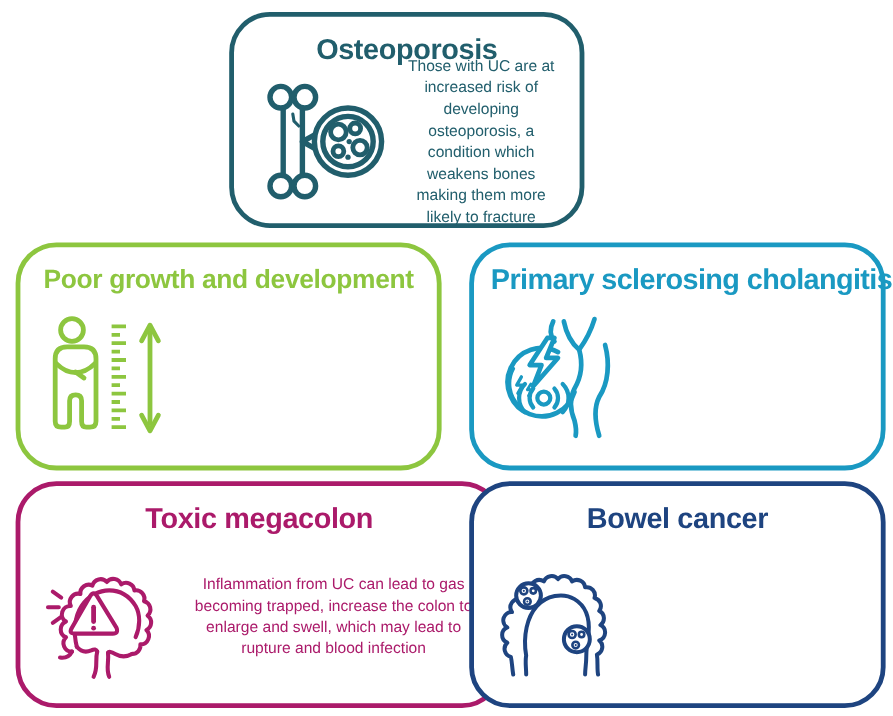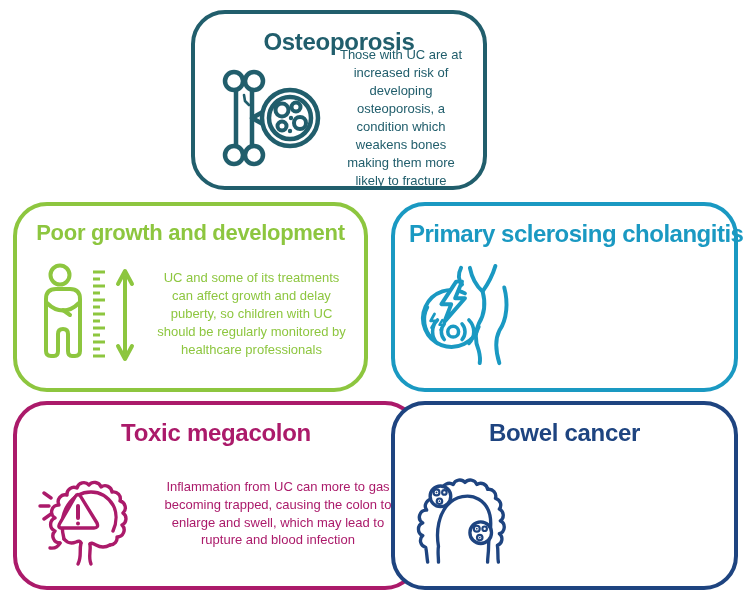--- a/index.html
+++ b/index.html
@@ -89,21 +89,20 @@
             <path d="M11,92 V40 Q11,30 21,30 H35 Q45,30 45,40 V92 Q45,97 40,97 H37 Q33,97 33,92 V75 Q33,70 28,70 Q23,70 23,75 V92 Q23,97 19,97 H16 Q11,97 11,92 Z"></path>
             <path d="M12,44 C22,54 34,54 44,44"></path>
             <path d="M28,51 L35,56"></path>
             <path d="M58,13 h12 M58,20 h7 M58,27 h12 M58,34 h7 M58,41 h12 M58,48 h7 M58,55 h12 M58,62 h7 M58,69 h12 M58,76 h7 M58,83 h12 M58,90 h7 M58,97 h12" stroke-width="3.2" stroke-linecap="butt"></path>
             <path d="M90,18 V94"></path>
             <path d="M83,25 L90,12 L97,25"></path>
             <path d="M83,87 L90,100 L97,87"></path>
           </g>
         </svg>
       </div>
-      <div class="body">UC and some of its treatments can affect growth and delay puberty, so children with UC should be regularly monitored by healthcare professionals</div>
     </div>
   </div>
 
   <div class="card" id="card-psc" style="--c: #1A99C2;">
     <div class="card-title">Primary sclerosing cholangitis</div>
     <div class="row">
       <div class="icon">
         <svg width="110" height="112" viewBox="0 0 112 112">
           <g fill="none" stroke="currentColor" stroke-width="4" stroke-linecap="round" stroke-linejoin="round">
             <path d="M63,8 C65,18 69,26 76,32"></path>
@@ -139,21 +138,21 @@
             <path d="M31,80 Q36,86 43,83 Q47,81 48,84"></path>
             <path d="M77,86 Q70,90 63,86 Q58,83 57,85"></path>
             <path d="M48,84 C46,92 49,97 45,105"></path>
             <path d="M57,85 C58,93 55,98 58,105"></path>
             <path d="M42,38 Q45,33 48,38 L64,64 Q66,69 61,69 H29 Q24,69 27,64 Z" fill="#fff"></path>
             <path d="M45,47 V59" stroke-width="4"></path>
             <circle cx="45" cy="64.5" r="2" fill="currentColor" stroke="none"></circle>
           </g>
         </svg>
       </div>
-      <div class="body">Inflammation from UC can more to gas becoming trapped, causing the colon to enlarge and swell, which may lead to rupture and blood infection</div>
+      <div class="body">Inflammation from UC can lead to gas becoming trapped, increase the colon to enlarge and swell, which may lead to rupture and blood infection</div>
     </div>
   </div>
 
   <div class="card" id="card-bowel" style="--c: #1E4480;">
     <div class="card-title">Bowel cancer</div>
     <div class="row">
       <div class="icon">
         <svg width="110" height="112" viewBox="0 0 112 112">
           <g fill="none" stroke="currentColor" stroke-width="3.4" stroke-linecap="round" stroke-linejoin="round">
             <path d="M18,105 C17,99 17,94 16,90 A7,7 0 0 1 13,78 A7,7 0 0 1 13,65 A7,7 0 0 1 17,52 A7,7 0 0 1 24,41 A7,7 0 0 1 33,32 A7,7 0 0 1 44,26 A7,7 0 0 1 56,24 A7,7 0 0 1 68,26 A7,7 0 0 1 79,31 A7,7 0 0 1 87,40 A7,7 0 0 1 91,51 A7,7 0 0 1 92,63 A7,7 0 0 1 91,76 A7,7 0 0 1 89,88 C90,94 89,100 90,105"></path>

